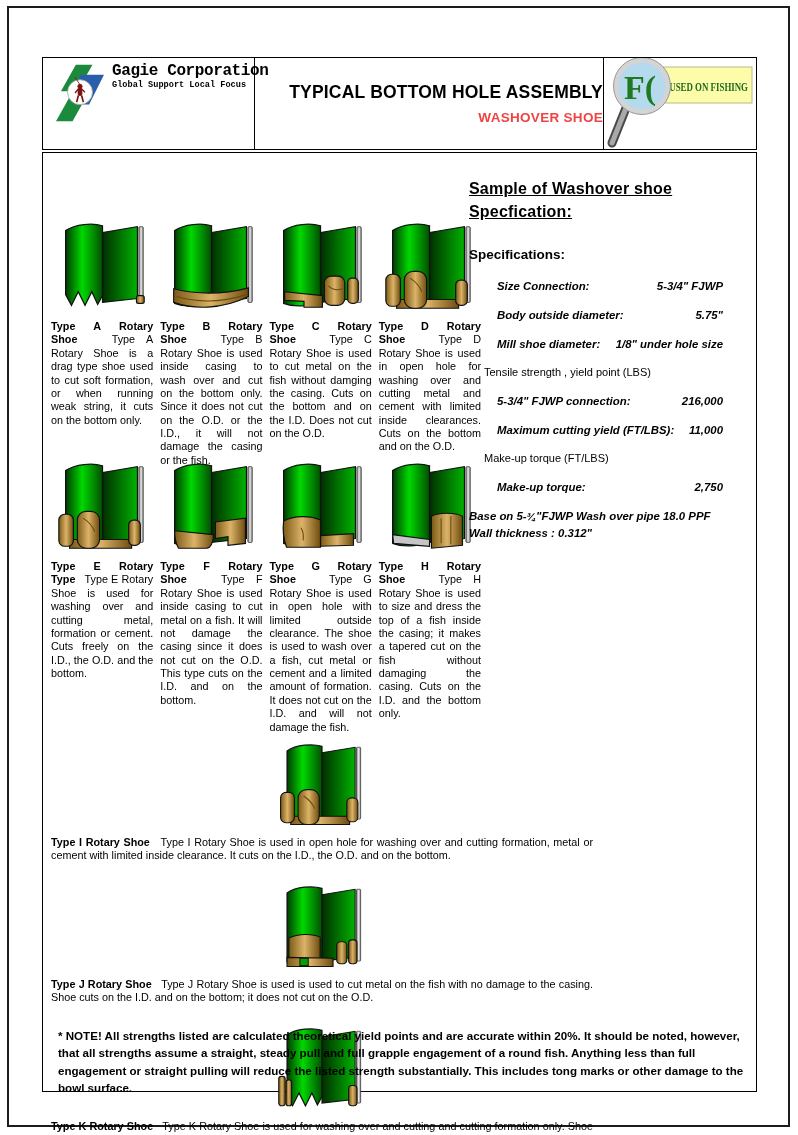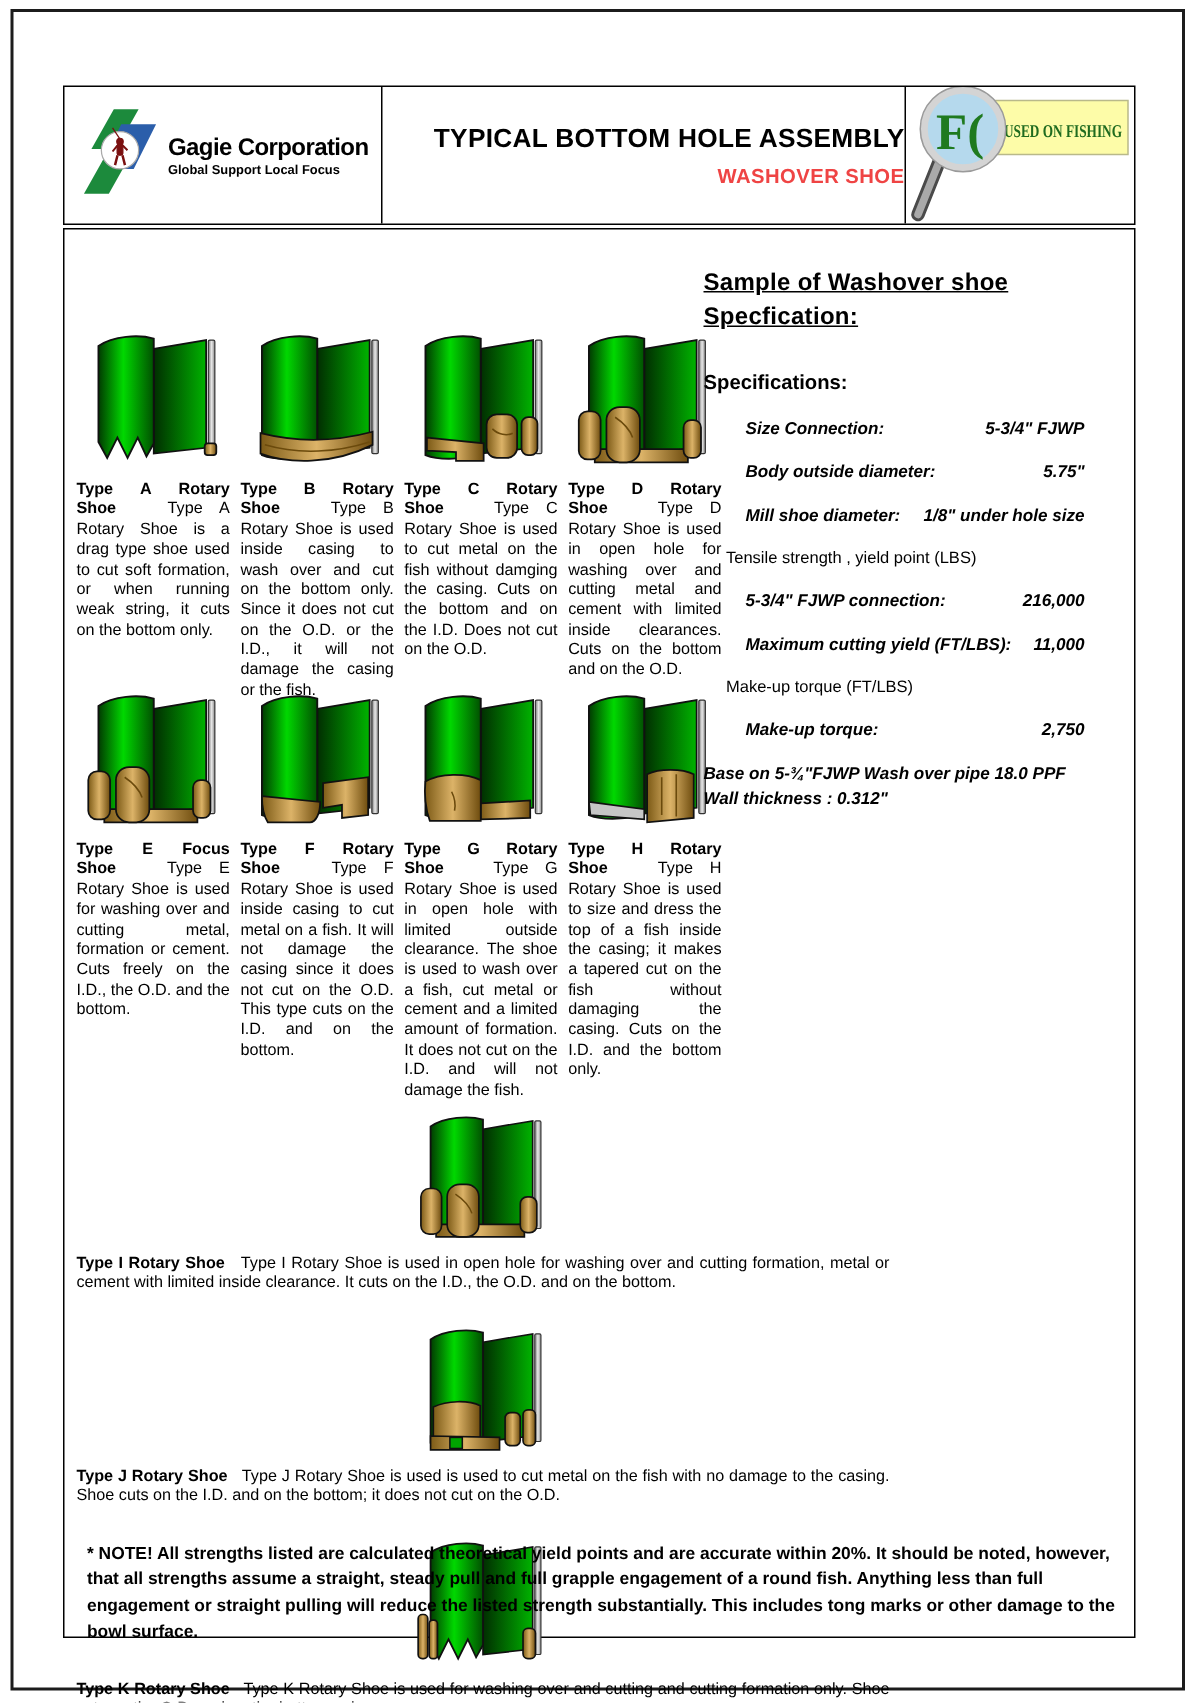--- a/index.html
+++ b/index.html
@@ -13,21 +13,21 @@
     position:absolute; left:7px; top:6px; width:783px; height:1121px;
     border:2.5px solid #1c1c1c;
   }
   
   .header {
     position:absolute; left:42px; top:57px; width:715px; height:93px;
     border:1.5px solid #000; display:flex; background:#fff;
   }
   .h-logo {
     width:212px; border-right:1.5px solid #000;
-    display:flex; align-items:center; padding:4px 2px 4px 8px; gap:3px;
+    display:flex; align-items:flex-start; padding:4px 2px 4px 8px; gap:3px;font-family:Liberation Mono, monospace;
   }
   .logo-text .company { font-size:16px; font-weight:bold; letter-spacing:-0.4px; white-space:nowrap; }
   .logo-text .tagline { font-size:8.6px; font-weight:bold; white-space:nowrap; }
   .h-title {
     flex:1; border-right:1.5px solid #000;
     display:flex; flex-direction:column; justify-content:center; align-items:flex-end; gap:7px;
   }
   .title-main { font-size:17.5px; font-weight:bold; letter-spacing:0.2px; }
   .title-sub  { font-size:13.5px; font-weight:bold; color:#ef4444; letter-spacing:0.3px; }
   .h-badge { width:152px; position:relative; overflow:hidden; }
@@ -201,21 +201,21 @@
             <path d="M50,15 L86,9 L86,83 L50,87 Z" fill="url(#gInner)" stroke="#111" stroke-width="1.2"></path>
             <rect x="87.5" y="9" width="4.5" height="78" rx="1" fill="url(#gRod)" stroke="#333" stroke-width="0.8"></rect>
             <path d="M12,13 C22,6 40,5 50,8 L50,87 C40,91 22,92 12,88 Z" fill="url(#gOuter)" stroke="#111" stroke-width="1.3"></path>
             <path d="M16,84 L80,84 L80,93 L16,93 Z" fill="url(#gGold)" stroke="#111" stroke-width="1.2"></path>
             <rect x="5" y="58" width="15" height="33" rx="6" fill="url(#gGold)" stroke="#111" stroke-width="1.2"></rect>
             <rect x="24" y="55" width="23" height="38" rx="9" fill="url(#gGold)" stroke="#111" stroke-width="1.2"></rect>
             <rect x="77" y="64" width="12" height="26" rx="5" fill="url(#gGold)" stroke="#111" stroke-width="1.2"></rect>
             <path d="M30,62 C36,66 40,70 42,76" fill="none" stroke="#6b4a0c" stroke-width="1.1"></path>
           </svg>
         </div>
-        <p class="shoe-text"><b>Type E Focus Shoe</b><span>&nbsp;&nbsp; Type E Rotary Shoe is used for washing over and cutting metal, formation or cement. Cuts freely on the I.D., the O.D. and the bottom.</span></p>
+        <p class="shoe-text"><b>Type E Rotary Type</b><span>&nbsp;&nbsp; Type E Rotary Shoe is used for washing over and cutting metal, formation or cement. Cuts freely on the I.D., the O.D. and the bottom.</span></p>
       </div>
       <div class="shoe-cell">
         <div class="shoe-img">
           <svg viewBox="0 0 100 100" xmlns="http://www.w3.org/2000/svg">
             <path d="M50,15 L86,9 L86,83 L50,87 Z" fill="url(#gInner)" stroke="#111" stroke-width="1.2"></path>
             <rect x="87.5" y="9" width="4.5" height="78" rx="1" fill="url(#gRod)" stroke="#333" stroke-width="0.8"></rect>
             <path d="M12,13 C22,6 40,5 50,8 L50,87 C40,91 22,92 12,88 Z" fill="url(#gOuter)" stroke="#111" stroke-width="1.3"></path>
             <path d="M12,75 L52,79 C52,87 49,93 45,93 L16,93 C13,88 12,81 12,75 Z" fill="url(#gGold)" stroke="#111" stroke-width="1.2"></path>
             <path d="M54,66 L85,62 L85,88 L67,90 L67,81 L54,83 Z" fill="url(#gGold)" stroke="#111" stroke-width="1.2"></path>
           </svg>

